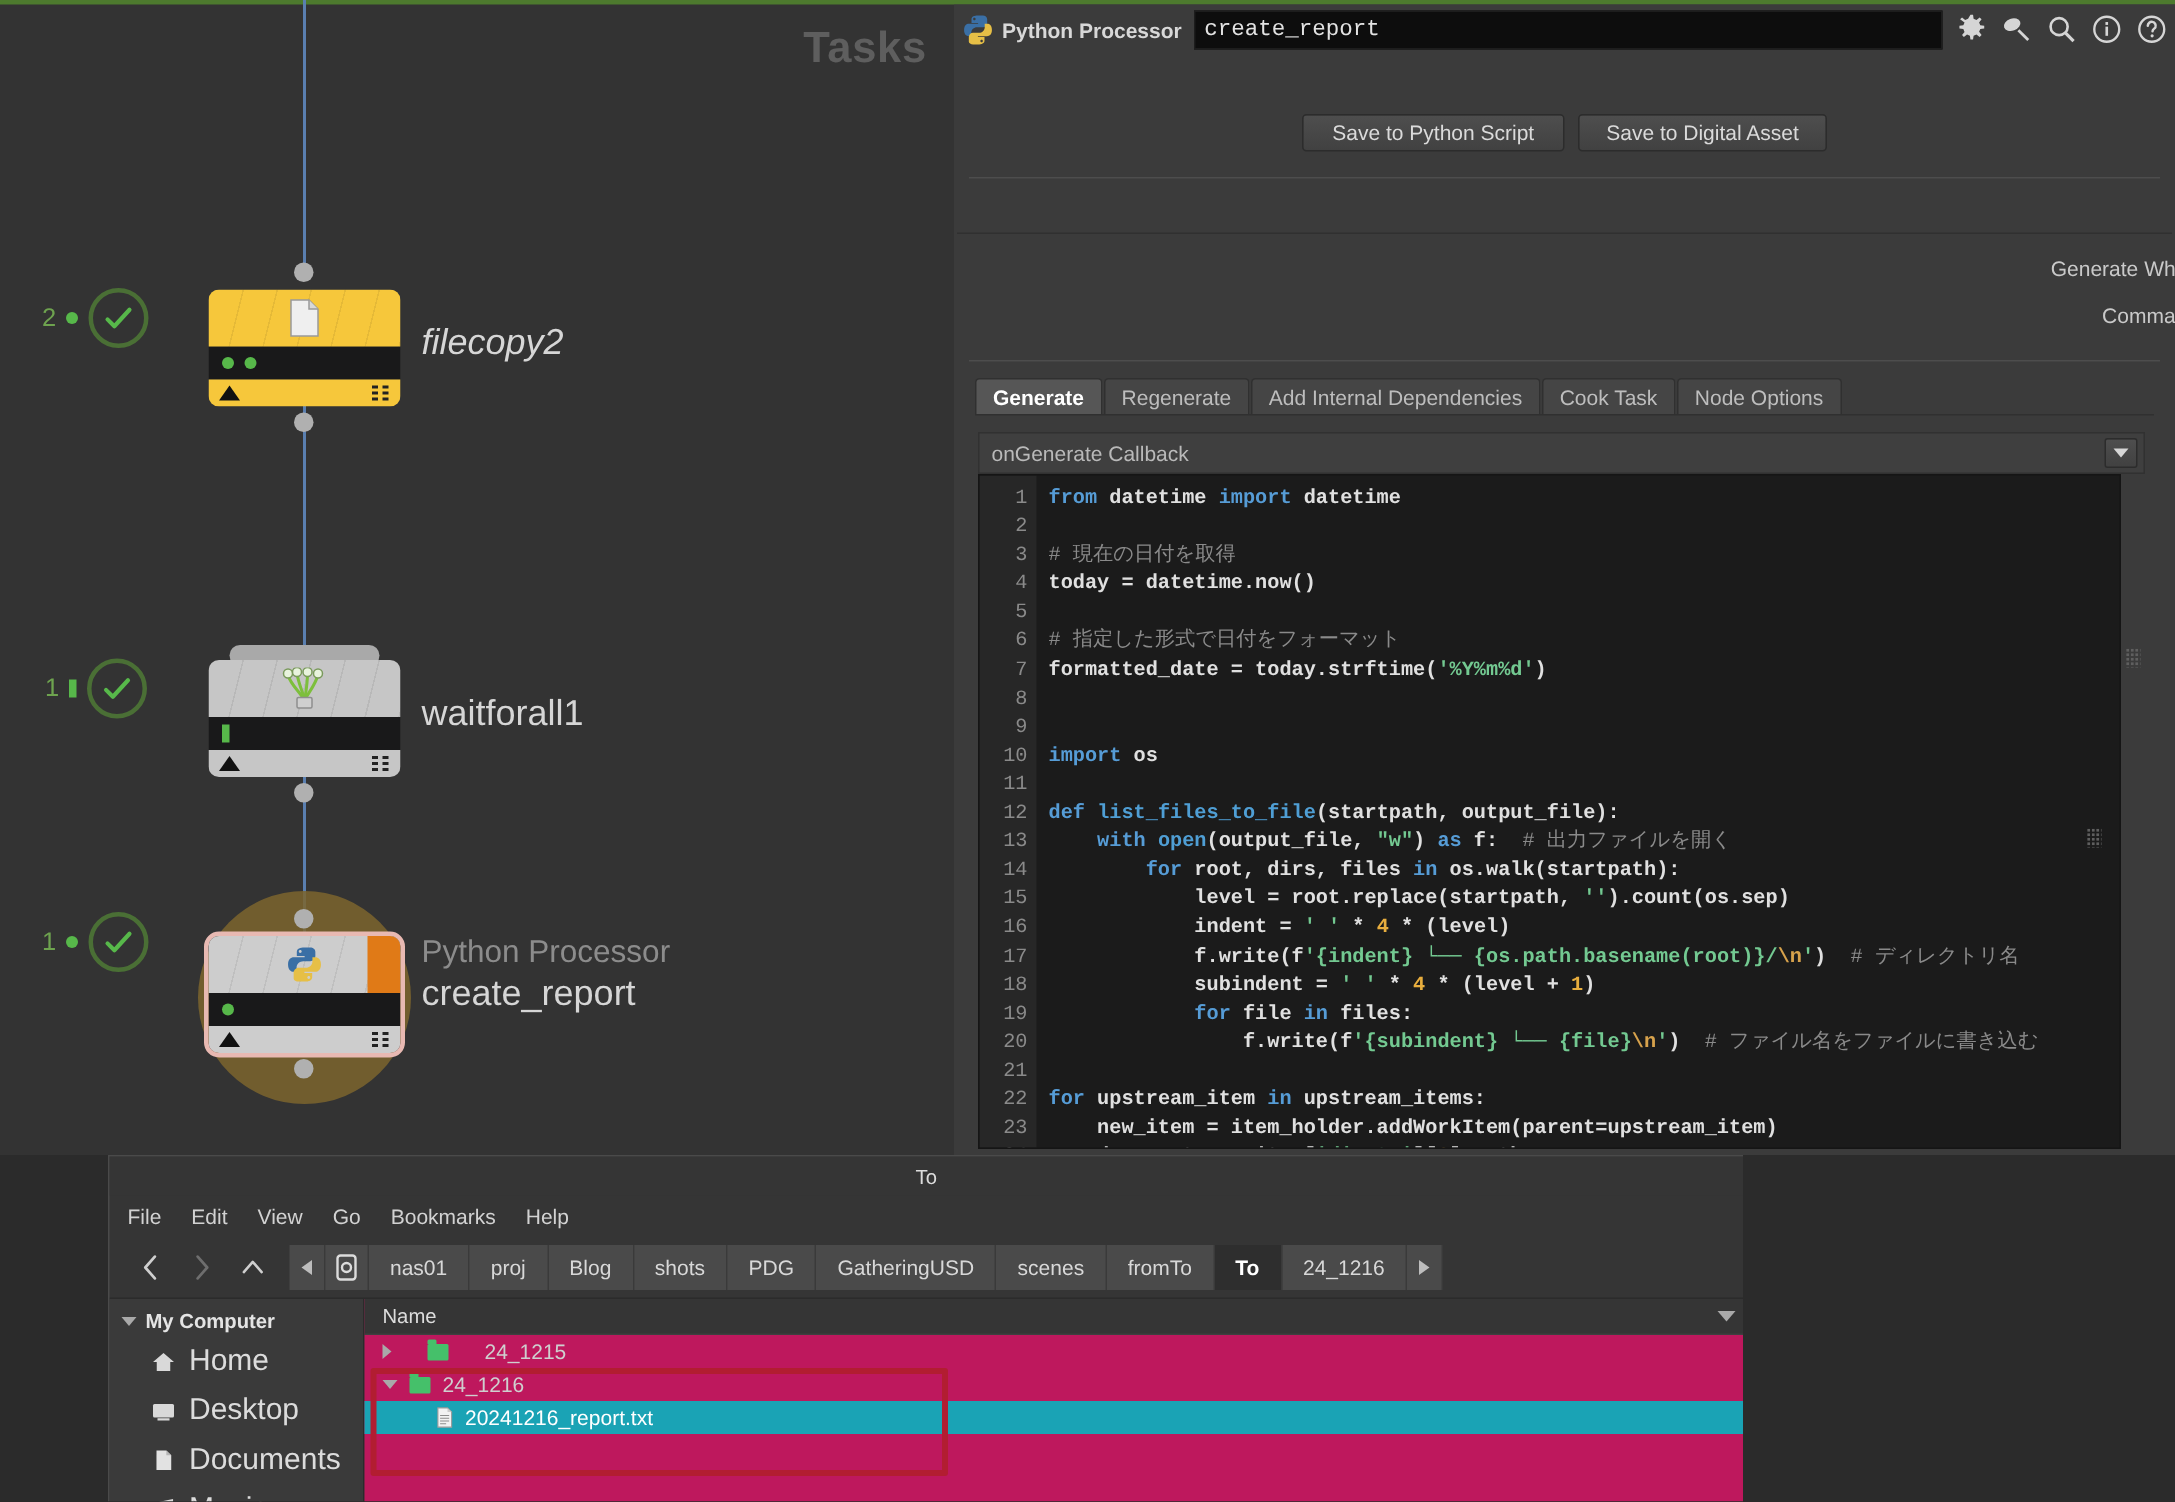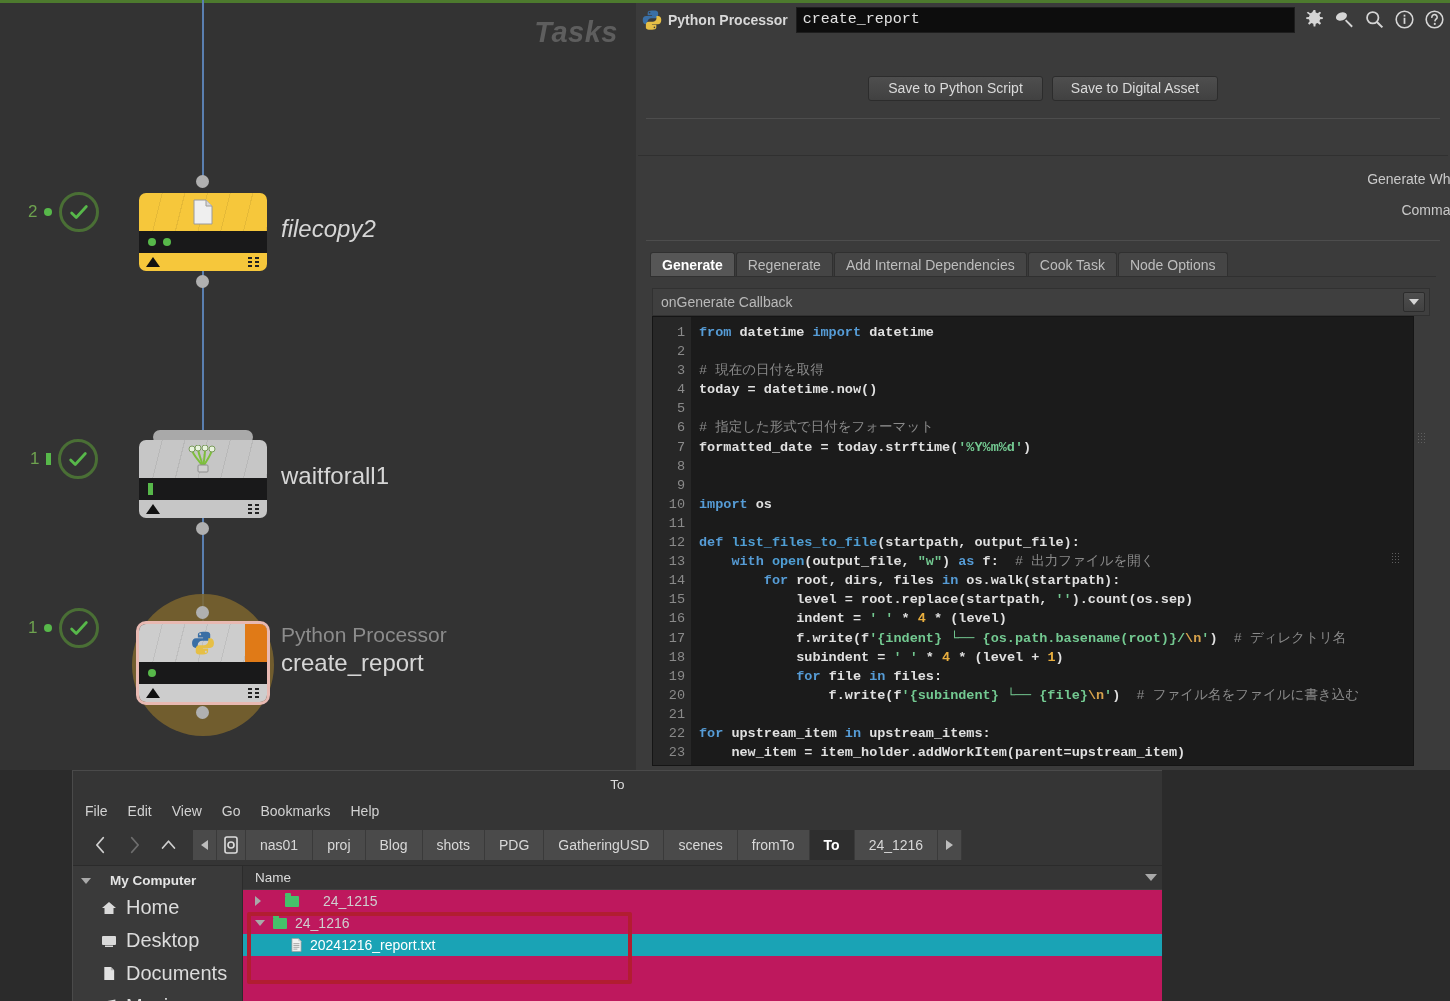--- a/index.html
+++ b/index.html
@@ -14,21 +14,21 @@
   #root { position: relative; width: 1450px; height: 1001px; }
 
   
   #network {
     position: absolute; left: 0; top: 0; width: 636px; height: 770px;
     background: #333333; overflow: hidden;
   }
   #net-topline { position:absolute; left:0; top:0; width:100%; height:3px; background:#4d7a2e; }
   #tasks-label {
     position: absolute; right: 18px; top: 16px;
-    font-size: 29px; font-weight: bold; color: #5e5e5e; letter-spacing: 0.5px; font-style: italic;
+    font-size: 29px; font-weight: bold; color: #5e5e5e; letter-spacing: 0.5px;
   }
   .wire {
     position: absolute; width: 2px; background: #5a7fb0;
   }
   .port {
     position: absolute; width: 13px; height: 13px; border-radius: 50%;
     background: #b0b0b0;
   }
   
   .node { position: absolute; width: 128px; }
@@ -239,21 +239,21 @@
   .crumb.arrow { padding: 0 8px; background:#4a4a4a; }
   .crumb-tri-l { width:0;height:0;border-top:5px solid transparent;border-bottom:5px solid transparent;border-right:7px solid #bdbdbd; }
   .crumb-tri-r { width:0;height:0;border-top:5px solid transparent;border-bottom:5px solid transparent;border-left:7px solid #bdbdbd; }
 
   #fw-body { display: flex; height: 137px; border-top: 1px solid #2b2b2b; }
   #fw-side {
     width: 170px; flex: none; background: #3a3a3a; padding-top: 4px;
     border-right: 1px solid #2b2b2b;
   }
   .side-root {
-    display:flex; align-items:center; gap:19px; padding: 3px 0 3px 8px;
+    display:flex; align-items:center; gap:6px; padding: 3px 0 3px 8px;
     font-size: 13.5px; color: #e4e4e4; font-weight: bold;
   }
   .side-item {
     display:flex; align-items:center; gap:9px; padding: 5px 0 5px 28px;
     font-size: 20px; color: #dcdcdc;
   }
   .tri-dn { width:0;height:0;border-left:5px solid transparent;border-right:5px solid transparent;border-top:6px solid #a9a9a9; }
   .tri-rt { width:0;height:0;border-top:5px solid transparent;border-bottom:5px solid transparent;border-left:6px solid #a9a9a9; }
 
   #fw-list { flex: 1; background: #be185d; position: relative; }

